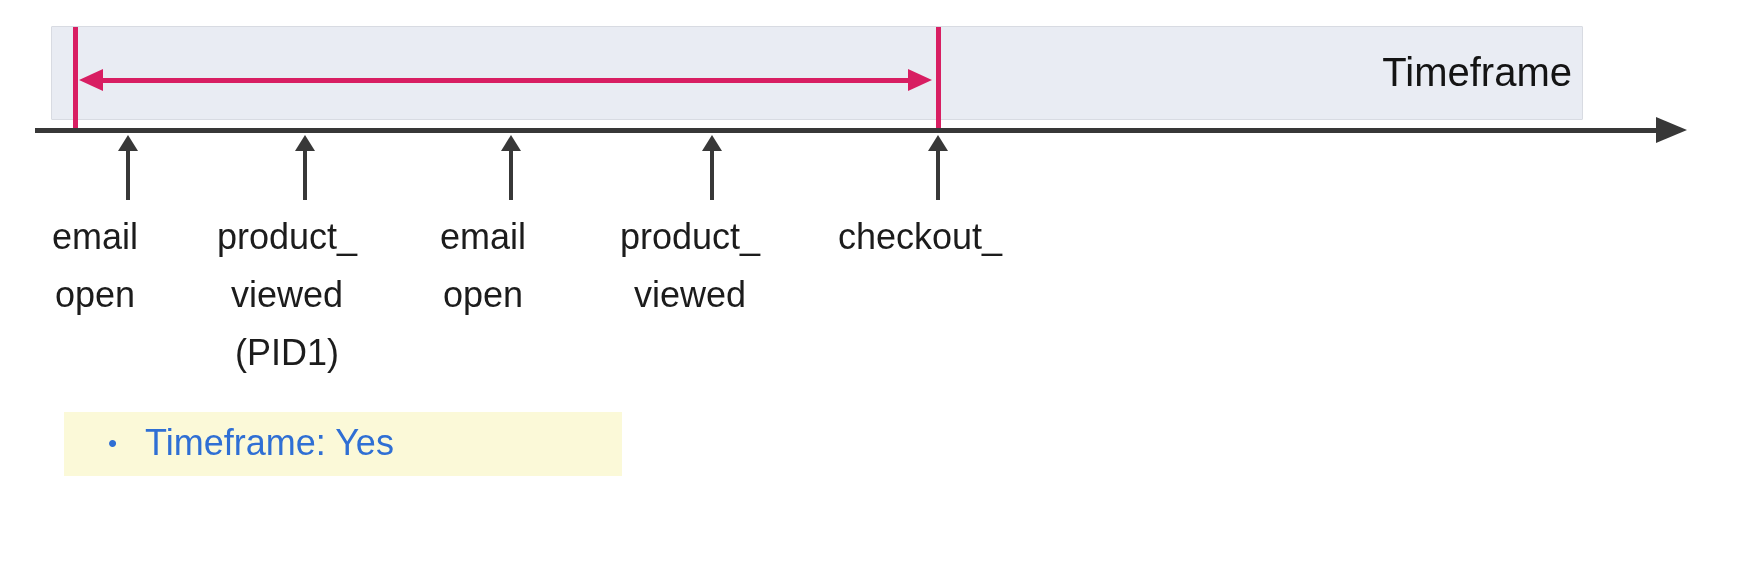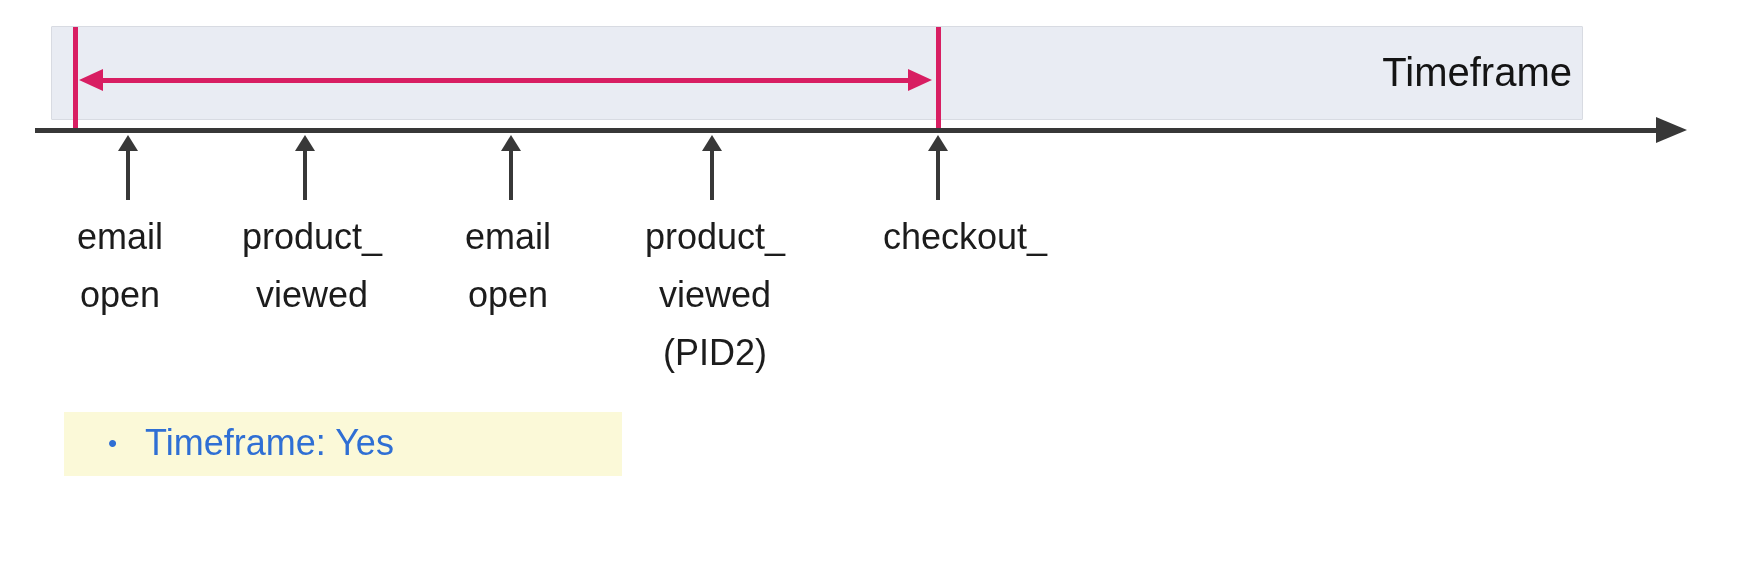--- a/index.html
+++ b/index.html
@@ -45,21 +45,21 @@
   
   .ev-stem{width:4px;height:51px;top:149px;background:var(--ink);}
   .ev-head{
     width:0;height:0;top:135px;
     border-left:10px solid transparent;border-right:10px solid transparent;
     border-bottom:16px solid var(--ink);
   }
   
   .ev-label{
     top:208px;transform:translateX(-50%);text-align:center;
-    font-size:36px;line-height:58px;color:var(--text);white-space:nowrap;margin-left:25px;
+    font-size:36px;line-height:58px;color:var(--text);white-space:nowrap;
   }
   .ev-label span{display:block;}
   
   .note{
     left:64px;top:412px;width:558px;height:124px;background:var(--note-bg);
     box-sizing:border-box;padding:10px 0 0 44px;
   }
   .note-item{
     display:flex;align-items:baseline;height:62px;
     color:var(--blue);font-size:36px;
@@ -96,31 +96,31 @@
   <div class="abs ev-stem" style="left:936px;"></div>
   <div class="abs ev-head" style="left:928px;"></div>
 
   <div class="abs ev-label" style="left:95px;">
     <span>email</span>
     <span>open</span>
   </div>
   <div class="abs ev-label" style="left:287px;">
     <span>product_</span>
     <span>viewed</span>
+    <span>(PID1)</span>
   </div>
   <div class="abs ev-label" style="left:483px;">
     <span>email</span>
     <span>open</span>
   </div>
   <div class="abs ev-label" style="left:690px;">
     <span>product_</span>
     <span>viewed</span>
-    <span>(PID2)</span>
   </div>
-  <div class="abs ev-label" style="left:940px;">
+  <div class="abs ev-label" style="left:920px;">
     <span>checkout_</span>
   </div>
 
   <div class="abs note">
     <div class="note-item">
       <span class="note-bullet">•</span>
       <span>Timeframe: Yes</span>
     </div>
     <div class="note-item">
       <span class="note-bullet">•</span>

